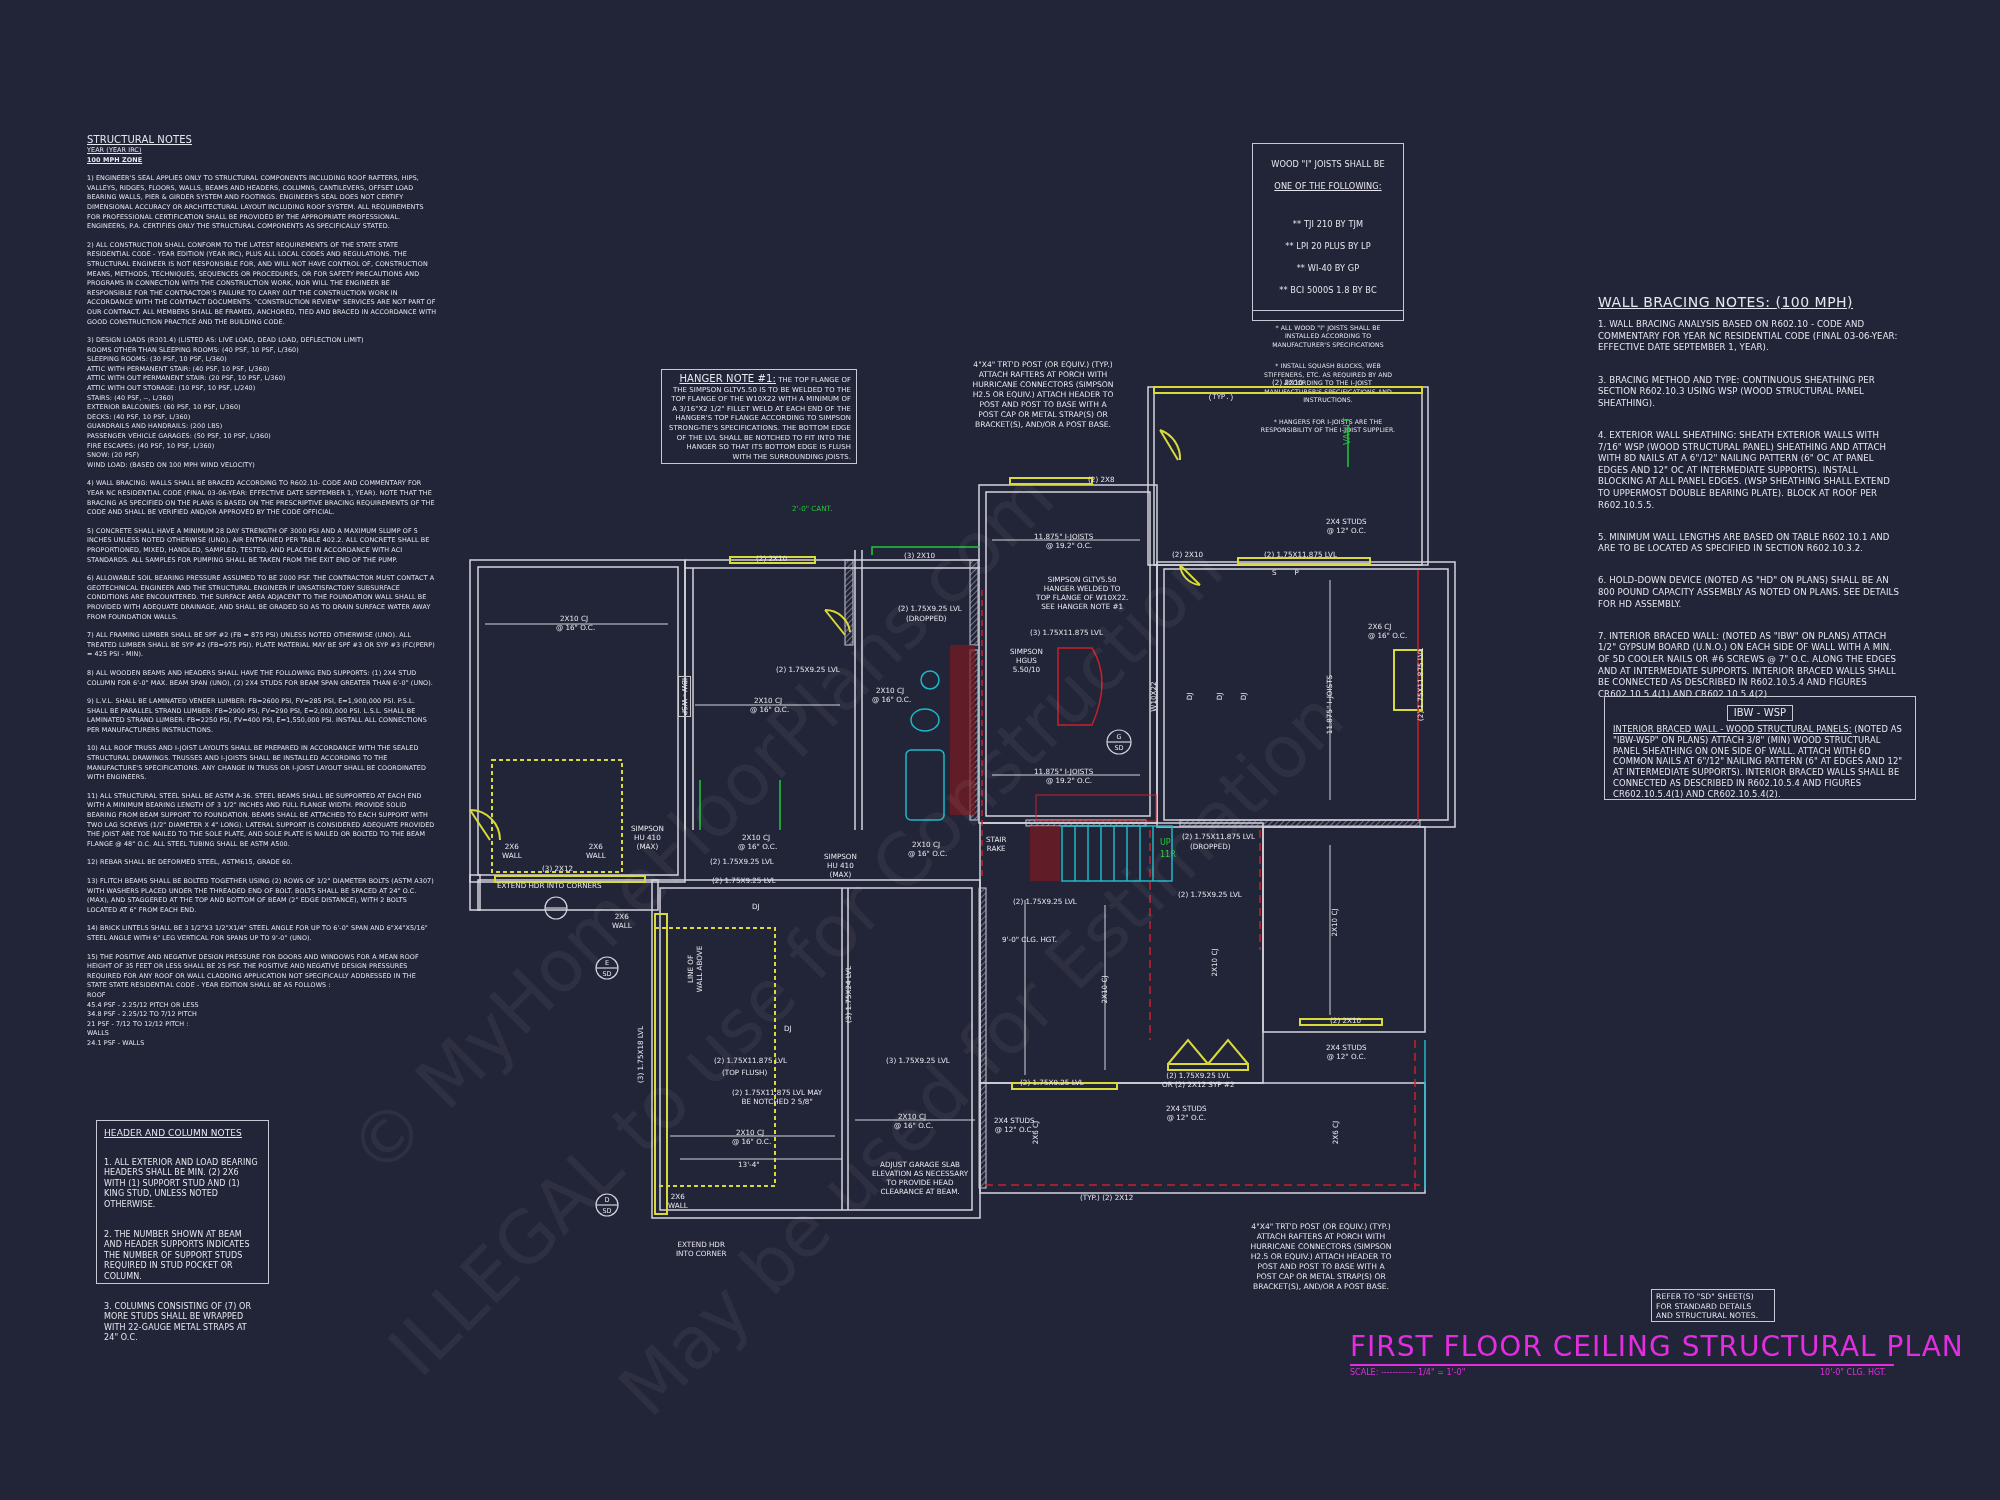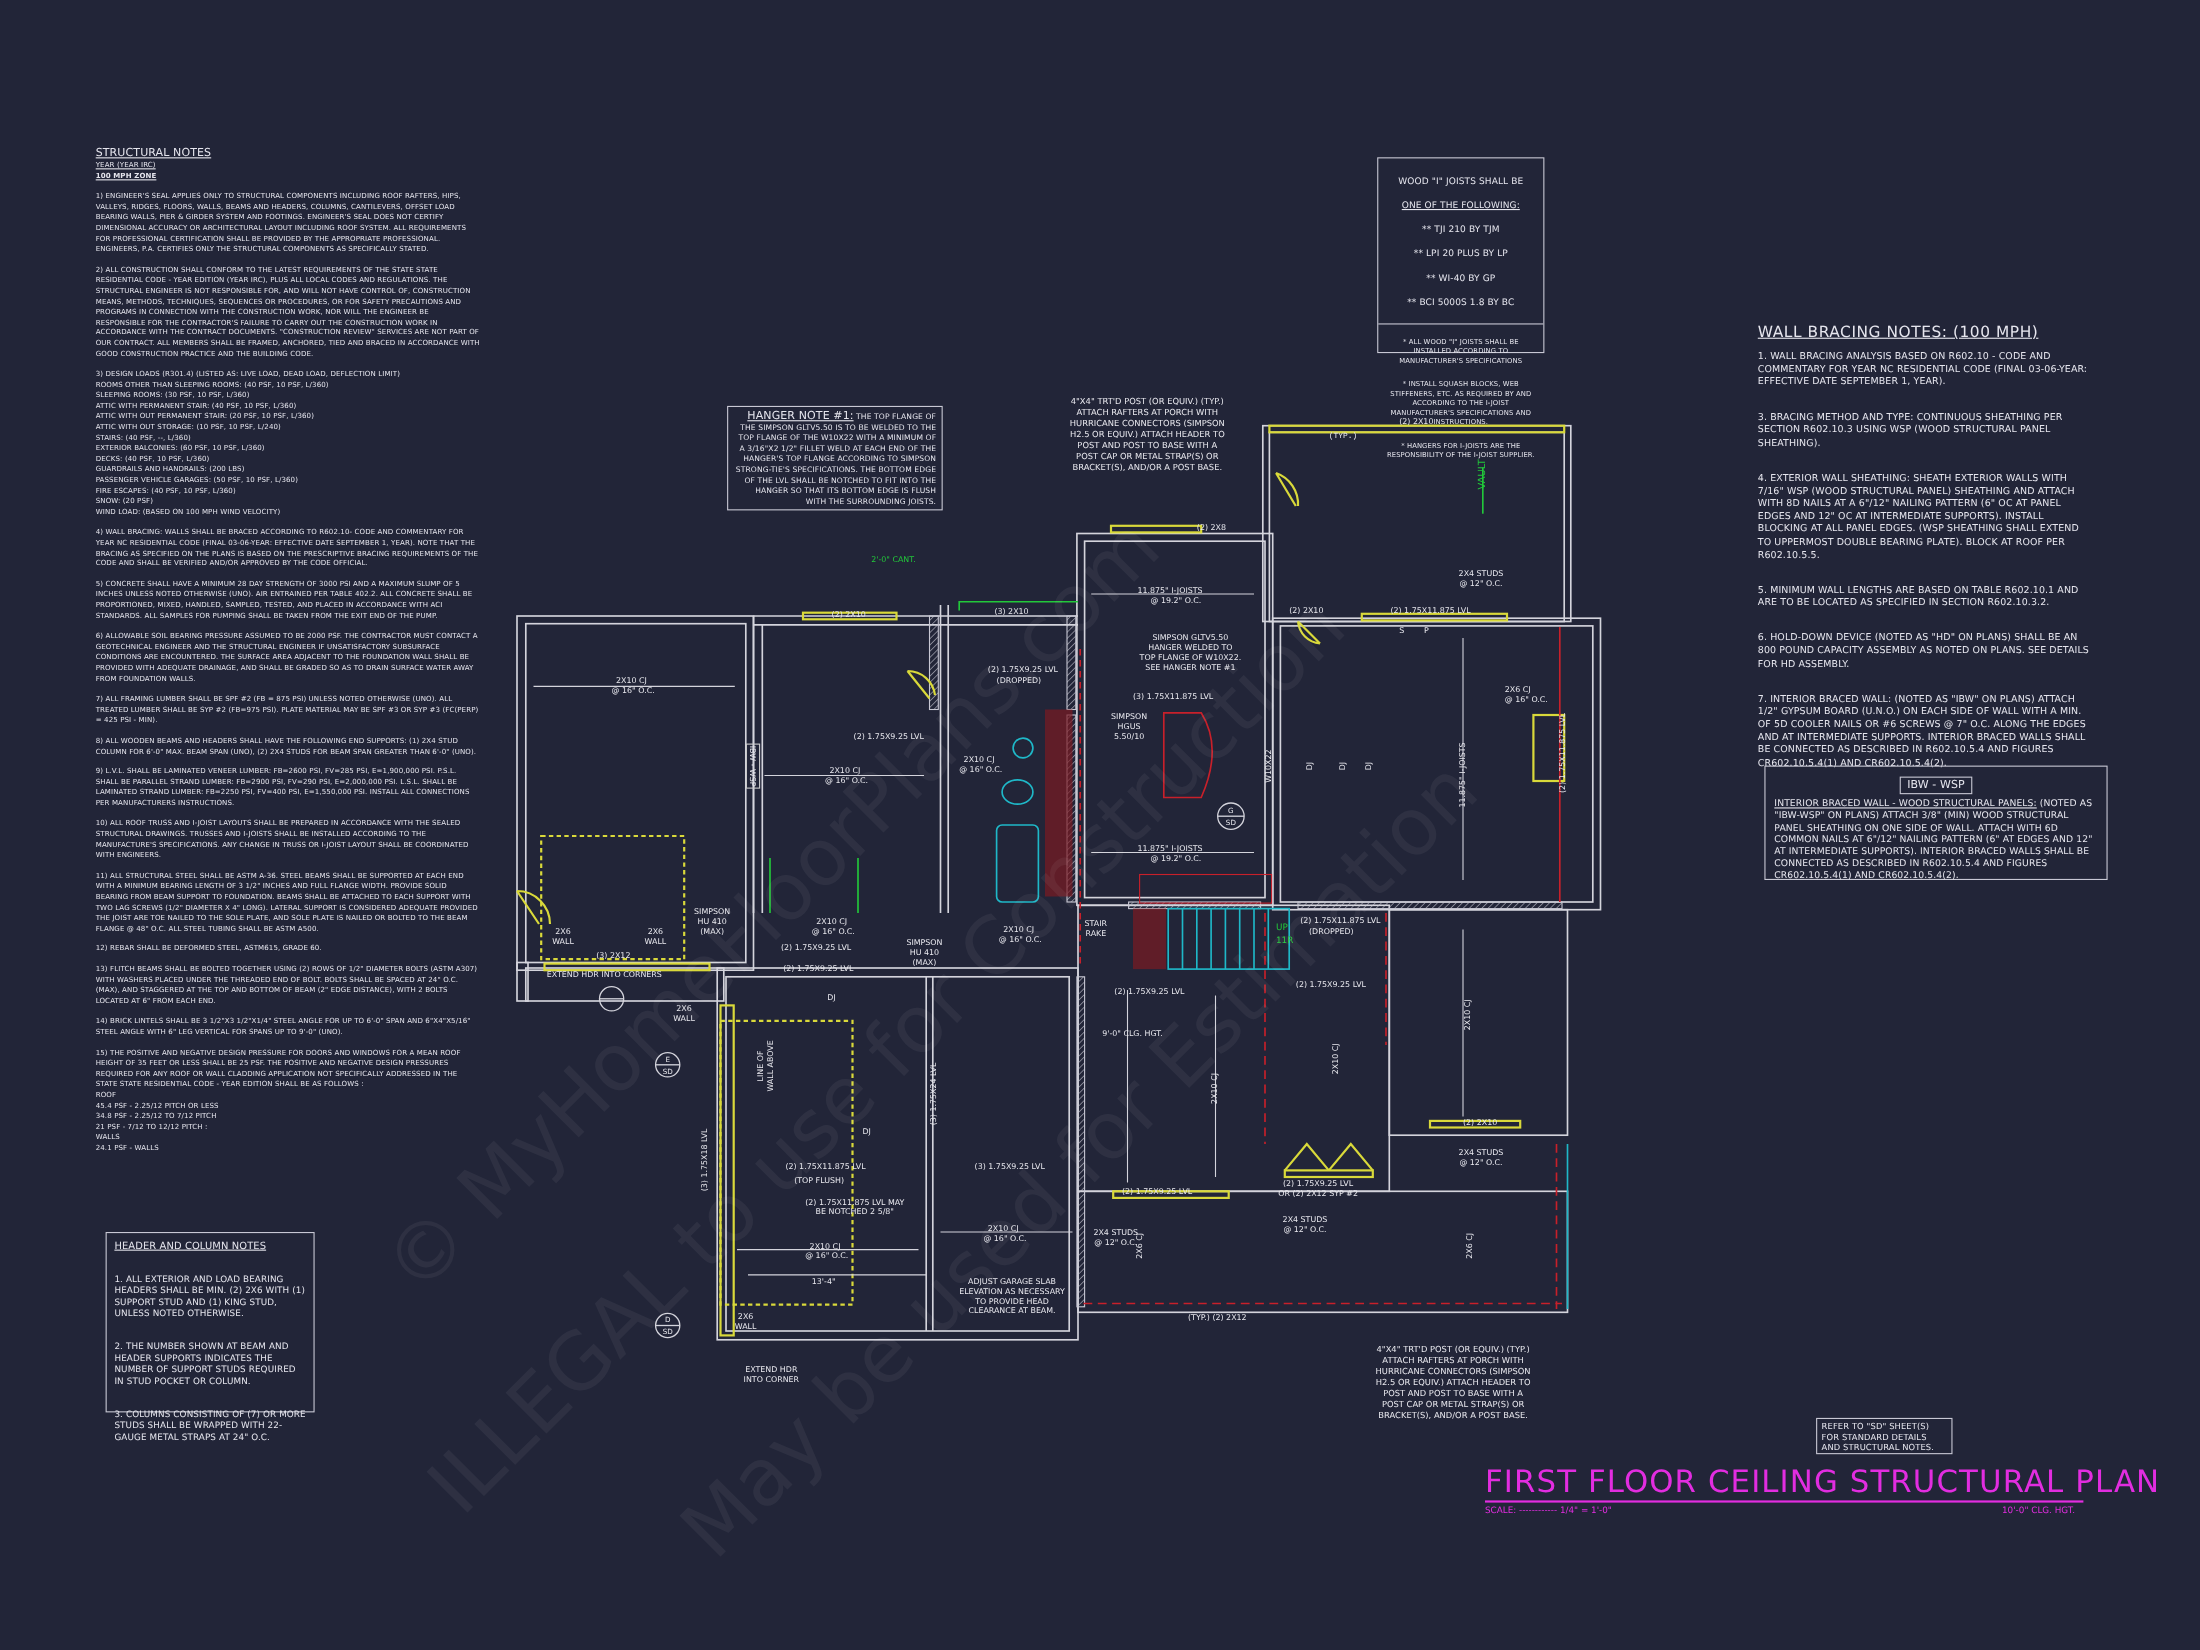--- a/index.html
+++ b/index.html
@@ -40,33 +40,33 @@
 SNOW: (20 PSF)
 WIND LOAD: (BASED ON 100 MPH WIND VELOCITY)</p><p>4) WALL BRACING: WALLS SHALL BE BRACED ACCORDING TO R602.10- CODE AND COMMENTARY FOR YEAR NC RESIDENTIAL CODE (FINAL 03-06-YEAR: EFFECTIVE DATE SEPTEMBER 1, YEAR). NOTE THAT THE BRACING AS SPECIFIED ON THE PLANS IS BASED ON THE PRESCRIPTIVE BRACING REQUIREMENTS OF THE CODE AND SHALL BE VERIFIED AND/OR APPROVED BY THE CODE OFFICIAL.</p><p>5) CONCRETE SHALL HAVE A MINIMUM 28 DAY STRENGTH OF 3000 PSI AND A MAXIMUM SLUMP OF 5 INCHES UNLESS NOTED OTHERWISE (UNO). AIR ENTRAINED PER TABLE 402.2. ALL CONCRETE SHALL BE PROPORTIONED, MIXED, HANDLED, SAMPLED, TESTED, AND PLACED IN ACCORDANCE WITH ACI STANDARDS. ALL SAMPLES FOR PUMPING SHALL BE TAKEN FROM THE EXIT END OF THE PUMP.</p><p>6) ALLOWABLE SOIL BEARING PRESSURE ASSUMED TO BE 2000 PSF. THE CONTRACTOR MUST CONTACT A GEOTECHNICAL ENGINEER AND THE STRUCTURAL ENGINEER IF UNSATISFACTORY SUBSURFACE CONDITIONS ARE ENCOUNTERED. THE SURFACE AREA ADJACENT TO THE FOUNDATION WALL SHALL BE PROVIDED WITH ADEQUATE DRAINAGE, AND SHALL BE GRADED SO AS TO DRAIN SURFACE WATER AWAY FROM FOUNDATION WALLS.</p><p>7) ALL FRAMING LUMBER SHALL BE SPF #2 (Fb = 875 PSI) UNLESS NOTED OTHERWISE (UNO). ALL TREATED LUMBER SHALL BE SYP #2 (Fb=975 PSI). PLATE MATERIAL MAY BE SPF #3 OR SYP #3 (Fc(perp) = 425 PSI - MIN).</p><p>8) ALL WOODEN BEAMS AND HEADERS SHALL HAVE THE FOLLOWING END SUPPORTS: (1) 2x4 STUD COLUMN FOR 6'-0" MAX. BEAM SPAN (UNO), (2) 2X4 STUDS FOR BEAM SPAN GREATER THAN 6'-0" (UNO).</p><p>9) L.V.L. SHALL BE LAMINATED VENEER LUMBER: Fb=2600 PSI, Fv=285 PSI, E=1,900,000 PSI. P.S.L. SHALL BE PARALLEL STRAND LUMBER: Fb=2900 PSI, Fv=290 PSI, E=2,000,000 PSI. L.S.L. SHALL BE LAMINATED STRAND LUMBER: Fb=2250 PSI, Fv=400 PSI, E=1,550,000 PSI. INSTALL ALL CONNECTIONS PER MANUFACTURERS INSTRUCTIONS.</p><p>10) ALL ROOF TRUSS AND I-JOIST LAYOUTS SHALL BE PREPARED IN ACCORDANCE WITH THE SEALED STRUCTURAL DRAWINGS. TRUSSES AND I-JOISTS SHALL BE INSTALLED ACCORDING TO THE MANUFACTURE'S SPECIFICATIONS. ANY CHANGE IN TRUSS OR I-JOIST LAYOUT SHALL BE COORDINATED WITH ENGINEERS.</p><p>11) ALL STRUCTURAL STEEL SHALL BE ASTM A-36. STEEL BEAMS SHALL BE SUPPORTED AT EACH END WITH A MINIMUM BEARING LENGTH OF 3 1/2" INCHES AND FULL FLANGE WIDTH. PROVIDE SOLID BEARING FROM BEAM SUPPORT TO FOUNDATION. BEAMS SHALL BE ATTACHED TO EACH SUPPORT WITH TWO LAG SCREWS (1/2" DIAMETER x 4" LONG). LATERAL SUPPORT IS CONSIDERED ADEQUATE PROVIDED THE JOIST ARE TOE NAILED TO THE SOLE PLATE, AND SOLE PLATE IS NAILED OR BOLTED TO THE BEAM FLANGE @ 48" O.C. ALL STEEL TUBING SHALL BE ASTM A500.</p><p>12) REBAR SHALL BE DEFORMED STEEL, ASTM615, GRADE 60.</p><p>13) FLITCH BEAMS SHALL BE BOLTED TOGETHER USING (2) ROWS OF 1/2" DIAMETER BOLTS (ASTM A307) WITH WASHERS PLACED UNDER THE THREADED END OF BOLT. BOLTS SHALL BE SPACED AT 24" O.C. (MAX), AND STAGGERED AT THE TOP AND BOTTOM OF BEAM (2" EDGE DISTANCE), WITH 2 BOLTS LOCATED AT 6" FROM EACH END.</p><p>14) BRICK LINTELS SHALL BE 3 1/2"x3 1/2"x1/4" STEEL ANGLE FOR UP TO 6'-0" SPAN AND 6"x4"x5/16" STEEL ANGLE WITH 6" LEG VERTICAL FOR SPANS UP TO 9'-0" (UNO).</p><p>15) THE POSITIVE AND NEGATIVE DESIGN PRESSURE FOR DOORS AND WINDOWS FOR A MEAN ROOF HEIGHT OF 35 FEET OR LESS SHALL BE 25 PSF. THE POSITIVE AND NEGATIVE DESIGN PRESSURES REQUIRED FOR ANY ROOF OR WALL CLADDING APPLICATION NOT SPECIFICALLY ADDRESSED IN THE STATE STATE RESIDENTIAL CODE - YEAR EDITION SHALL BE AS FOLLOWS :
 ROOF
 45.4 PSF - 2.25/12 PITCH OR LESS
 34.8 PSF - 2.25/12 TO 7/12 PITCH
 21 PSF - 7/12 TO 12/12 PITCH :
 WALLS
 24.1 PSF - WALLS</p></div>
 </div>
 
-<div class="abs box" style="left:96px;top:1120px;width:190px;height:164px;padding:6px 7px;">
+<div class="abs box" style="left:96px;top:1120px;width:173px;height:164px;padding:6px 7px;">
   <div class="note title-u" style="font-size:9px;line-height:12px;margin-bottom:8px;">HEADER AND COLUMN NOTES</div>
   <div class="note" style="font-size:8px;line-height:10.5px;">
     <p>1. ALL EXTERIOR AND LOAD BEARING HEADERS SHALL BE MIN. (2) 2x6 WITH (1) SUPPORT STUD AND (1) KING STUD, UNLESS NOTED OTHERWISE.</p>
     <p>2. THE NUMBER SHOWN AT BEAM AND HEADER SUPPORTS INDICATES THE NUMBER OF SUPPORT STUDS REQUIRED IN STUD POCKET OR COLUMN.</p>
     <p>3. COLUMNS CONSISTING OF (7) OR MORE STUDS SHALL BE WRAPPED WITH 22-GAUGE METAL STRAPS AT 24" O.C.</p>
   </div>
 </div>
 
 <div class="abs box" style="left:1252px;top:143px;width:152px;height:178px;">
   <div class="ctr note" style="font-size:8.2px;line-height:11px;padding:4px 0 3px 0;border-bottom:1.5px solid #c8c8d4;">
     <div>WOOD "I" JOISTS SHALL BE</div>
-    <div class="title-u" style="margin-bottom:0;">ONE OF THE FOLLOWING:</div>
+    <div class="title-u" style="margin-bottom:16px;">ONE OF THE FOLLOWING:</div>
     <div>** TJI 210 BY TJM</div>
     <div>** LPI 20 PLUS BY LP</div>
     <div>** WI-40 BY GP</div>
     <div>** BCI 5000s 1.8 BY BC</div>
   </div>
   <div class="ctr note" style="font-size:6.2px;line-height:8.6px;padding:4px 6px;">
     <p style="margin-bottom:4px;">* ALL WOOD "I" JOISTS SHALL BE INSTALLED ACCORDING TO MANUFACTURER'S SPECIFICATIONS</p>
     <p style="margin-bottom:4px;">* INSTALL SQUASH BLOCKS, WEB STIFFENERS, ETC. AS REQUIRED BY AND ACCORDING TO THE I-JOIST MANUFACTURER'S SPECIFICATIONS AND INSTRUCTIONS.</p>
     <p style="margin-bottom:0;">* HANGERS FOR I-JOISTS ARE THE RESPONSIBILITY OF THE I-JOIST SUPPLIER.</p>
   </div>

